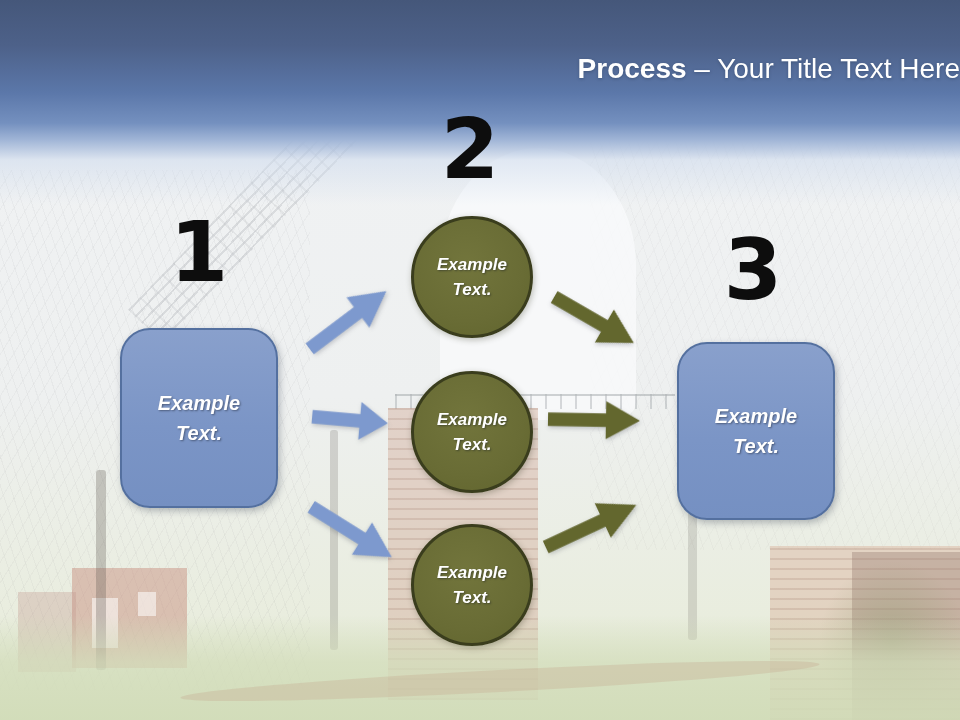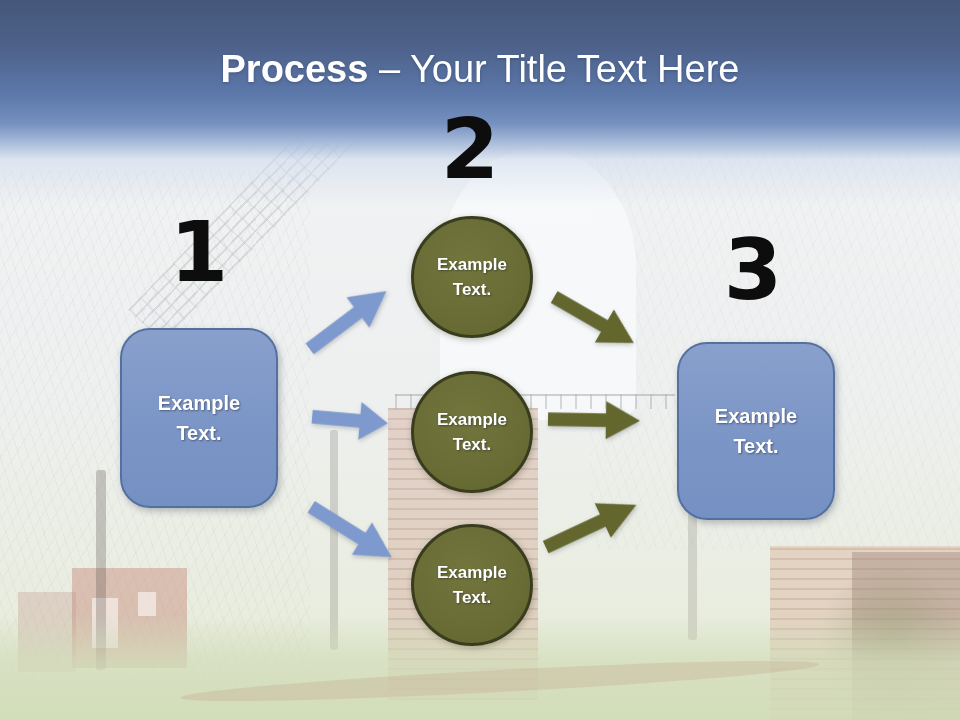--- a/index.html
+++ b/index.html
@@ -53,41 +53,41 @@
   .header{position:absolute;left:0;top:0;width:100%;height:205px;z-index:2;pointer-events:none;
     background:linear-gradient(180deg,
       var(--header-top,#45577a) 0%,
       #4d6189 22%,
       #5b77a9 45%,
       #7490bf 60%,
       #9fb4d6 68%,
       rgba(205,218,237,.55) 78%,
       rgba(235,240,246,0) 100%);}
   .title{position:absolute;left:0;top:52px;width:100%;z-index:3;
-    text-align:center;color:var(--title-color,#ffffff);font-size:38px;line-height:34px;
+    text-align:right;color:var(--title-color,#ffffff);font-size:28px;line-height:34px;
     text-shadow:0 1px 3px rgba(30,45,70,.35);}
   .title .bold{font-weight:700;}
 
   
   .step-number{position:absolute;z-index:3;width:90px;text-align:center;
     font-family:"DejaVu Sans",sans-serif;font-weight:700;font-size:84px;line-height:86px;
     color:var(--number-color,#0d0d0d);}
   .num1{left:154px;top:209px;}
   .num2{left:425px;top:106px;}
   .num3{left:708px;top:227px;}
 
   
   .box{position:absolute;z-index:3;width:158px;border-radius:30px;
     background:linear-gradient(180deg,#89a0cc 0%,var(--box-fill,#7b95c6) 55%,#7590c2 100%);
     border:2px solid var(--box-border,#54709f);
     box-shadow:2px 3px 7px rgba(40,50,70,.30);
     display:flex;flex-direction:column;align-items:center;justify-content:center;}
   .box-left{left:120px;top:328px;height:180px;}
   .box-right{left:677px;top:342px;height:178px;}
-  .shape-text{color:#fff;font-weight:700;text-align:right;
+  .shape-text{color:#fff;font-weight:700;font-style:italic;text-align:right;
     text-shadow:1px 1px 2px rgba(20,25,35,.45);}
   .box .shape-text{font-size:20px;line-height:30px;}
 
   
   .circle{position:absolute;z-index:3;width:122px;height:122px;border-radius:50%;
     left:411px;
     background:radial-gradient(circle at 45% 38%,#72753c 0%,var(--circle-fill,#696c35) 60%,#60642d 100%);
     border:3px solid var(--circle-border,#3a3d1d);
     box-shadow:1px 2px 6px rgba(40,42,20,.30);
     display:flex;flex-direction:column;align-items:center;justify-content:center;}

